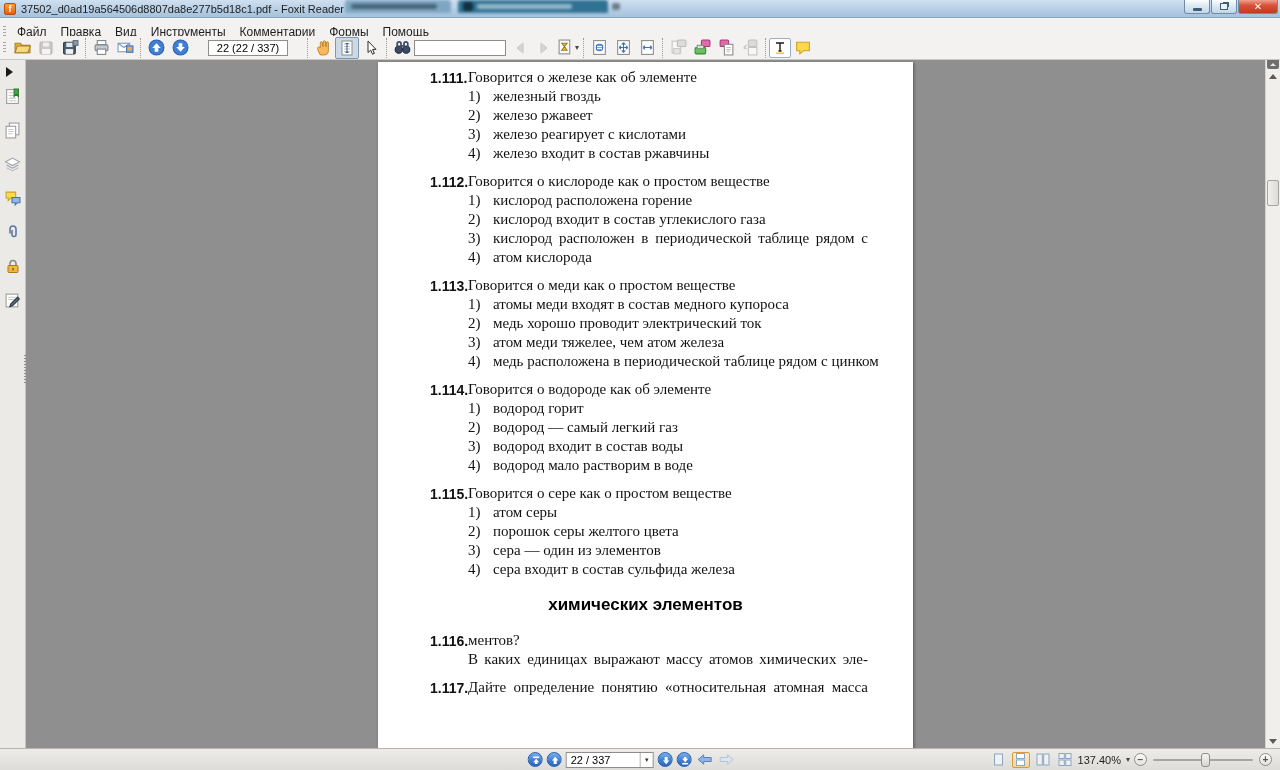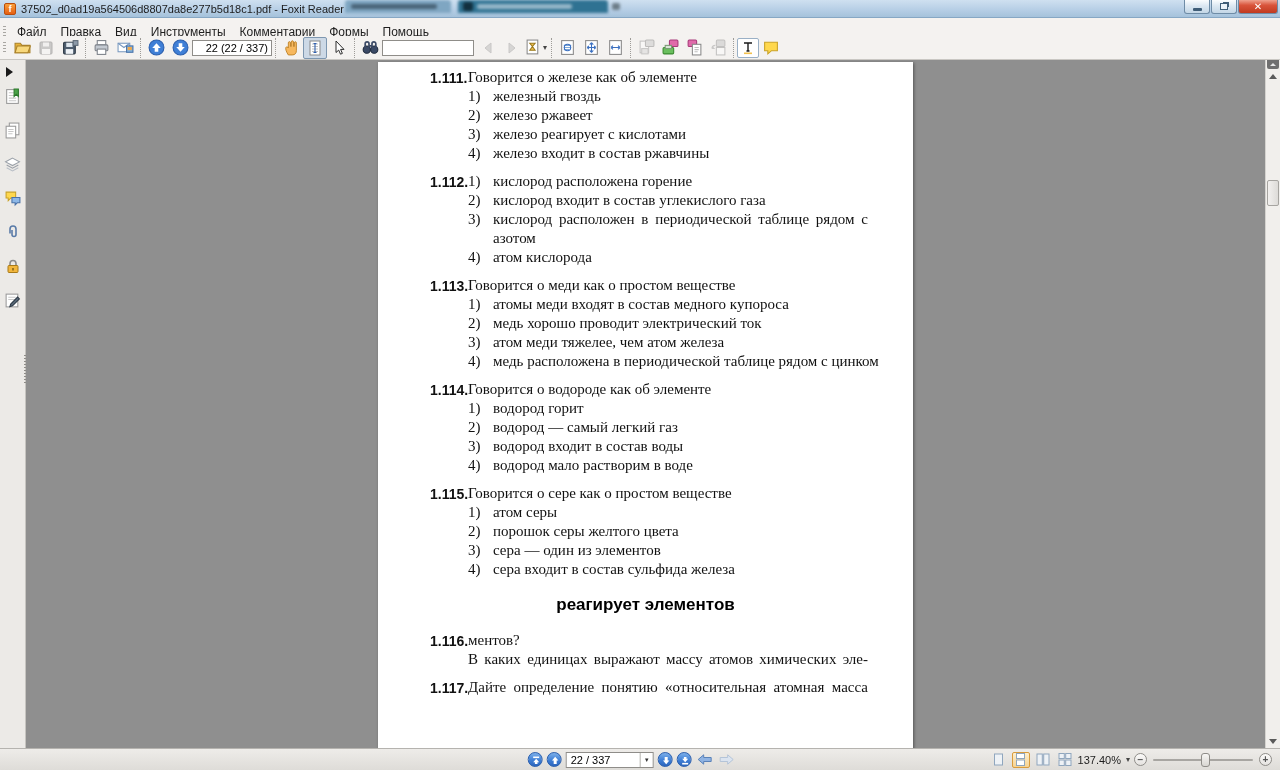--- a/index.html
+++ b/index.html
@@ -40,21 +40,21 @@
   
   .toolbar { position:absolute; top:36px; left:0; right:0; height:24px; background:#f4f2f0;
     border-bottom:1px solid #c9c7c3; display:flex; align-items:center; }
   .tb-sep { border-left:1px dotted #9e9c98; height:20px; margin:0 3px; }
   .tbtn { width:24px; height:22px; display:flex; align-items:center; justify-content:center; }
   .tbtn.pressed { background:#cdd9e6; border:1px solid #7e97b0; border-radius:2px; }
   .tbtn.framed { background:#fff; border:1px solid #9ab0c6; border-radius:2px; width:22px; height:20px; }
   .tbtn.disabled { opacity:.45; filter:grayscale(1); }
   .tb-input { height:16px; border:1px solid #8f8d89; background:#fff; font-size:11px;
     font-family:"Liberation Sans",sans-serif; padding:0 3px; }
-  .page-counter { width:80px; text-align:right; margin:0 0; }
+  .page-counter { width:80px; text-align:center; margin:0 16px; }
   .search-input { width:92px; margin-right:2px; }
   .caret { font-size:8px; color:#444; margin-left:1px; }
 
   
   .main { position:absolute; top:60px; left:0; right:0; bottom:22px; display:flex; }
   .sidebar { width:26px; background:#eceae7; border-right:1px solid #c6c4c0; position:relative;
     display:flex; flex-direction:column; align-items:center; }
   .sb-expand { margin:7px 0 10px 6px; width:0; height:0; border-left:7px solid #1a1a1a;
     border-top:5px solid transparent; border-bottom:5px solid transparent; align-self:flex-start;}
   .sb-icon { width:20px; height:18px; margin-bottom:16px; display:flex; align-items:center; justify-content:center; }
@@ -410,38 +410,38 @@
                     <div class="otext">
                       <div class="ln">железо входит в состав ржавчины</div>
                     </div>
                   </div>
                 </div>
               </div>
             </div>
             <div class="q">
               <div class="qnum">1.112.</div>
               <div class="qbody">
+                <div class="ln">Говорится о кислороде как о простом веществе</div>
                 <div class="opts">
                   <div class="opt">
                     <div class="onum">1)</div>
                     <div class="otext">
                       <div class="ln">кислород расположена горение</div>
                     </div>
                   </div>
                   <div class="opt">
                     <div class="onum">2)</div>
                     <div class="otext">
                       <div class="ln">кислород входит в состав углекислого газа</div>
                     </div>
                   </div>
                   <div class="opt">
                     <div class="onum">3)</div>
                     <div class="otext">
                       <div class="ln just">кислород расположен в периодической таблице рядом с</div>
-                      <div class="ln">азотом</div>
                     </div>
                   </div>
                   <div class="opt">
                     <div class="onum">4)</div>
                     <div class="otext">
                       <div class="ln">атом кислорода</div>
                     </div>
                   </div>
                 </div>
               </div>
@@ -536,21 +536,21 @@
                   <div class="opt">
                     <div class="onum">4)</div>
                     <div class="otext">
                       <div class="ln">сера входит в состав сульфида железа</div>
                     </div>
                   </div>
                 </div>
               </div>
             </div>
             <div class="blk-heading">
-              <div>реагирует элементов</div>
+              <div>химических элементов</div>
             </div>
             <div class="q">
               <div class="qnum">1.116.</div>
               <div class="qbody">
                 <div class="ln">ментов?</div>
                 <div class="ln just">В каких единицах выражают массу атомов химических эле-</div>
               </div>
             </div>
             <div class="q">
               <div class="qnum">1.117.</div>

